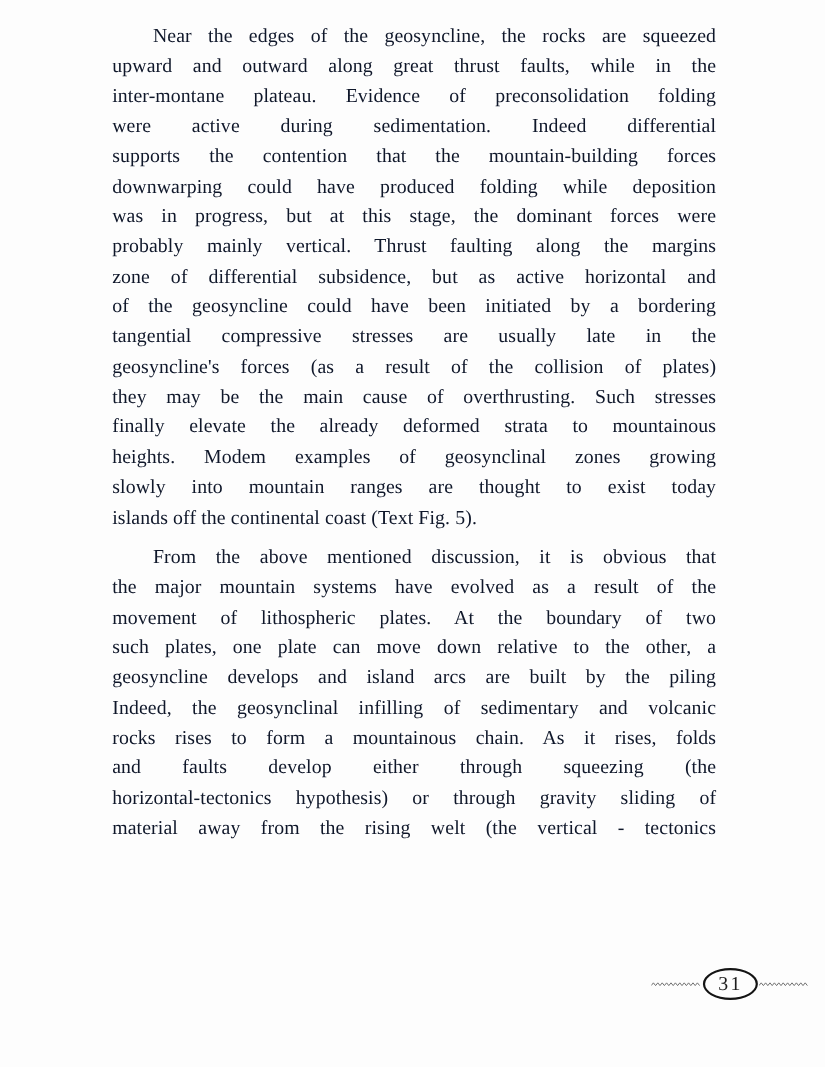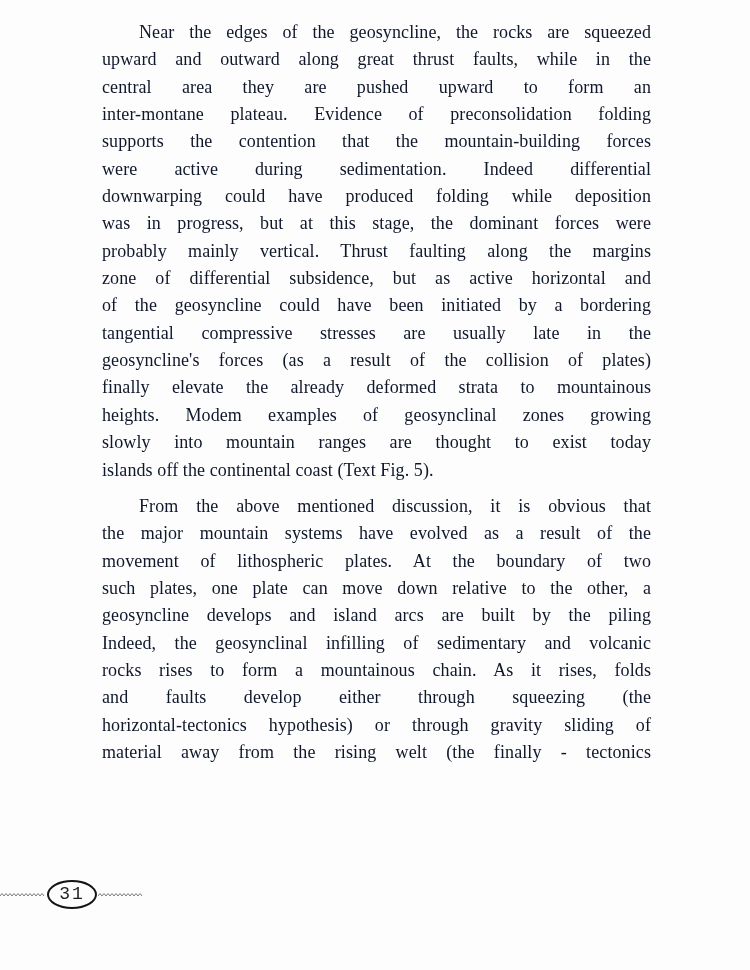--- a/index.html
+++ b/index.html
@@ -40,23 +40,22 @@
   }
   .line.left {
     text-align-last: left;
   }
   .footer {
     position: absolute;
     top: 880px;
     left: 0;
     width: 744px;
     display: flex;
-    justify-content: flex-start;
+    justify-content: flex-end;
     align-items: center;
-    font-family: Liberation Mono, monospace;
   }
   .footer-inner {
     display: flex;
     align-items: center;
     margin-right: 8px; 
   }
   .ornament {
     display: flex;
     align-items: center;
     height: 10px;
@@ -82,47 +81,47 @@
 </style>
 </head>
 <body>
 
 <div class="page">
 
   <div class="text-block">
       <div class="para">
         <div class="line indent">Near the edges of the geosyncline, the rocks are squeezed</div>
         <div class="line">upward and outward along great thrust faults, while in the</div>
-        <div class="line">central area they are pushed upward to form an</div>
         <div class="line">inter-montane plateau. Evidence of preconsolidation folding</div>
+        <div class="line">were active during sedimentation. Indeed differential</div>
         <div class="line">supports the contention that the mountain-building forces</div>
-        <div class="line">were active during sedimentation. Indeed differential</div>
         <div class="line">downwarping could have produced folding while deposition</div>
         <div class="line">was in progress, but at this stage, the dominant forces were</div>
         <div class="line">probably mainly vertical. Thrust faulting along the margins</div>
         <div class="line">zone of differential subsidence, but as active horizontal and</div>
         <div class="line">of the geosyncline could have been initiated by a bordering</div>
         <div class="line">tangential compressive stresses are usually late in the</div>
         <div class="line">geosyncline's forces (as a result of the collision of plates)</div>
+        <div class="line">they may be the main cause of overthrusting. Such stresses</div>
         <div class="line">finally elevate the already deformed strata to mountainous</div>
         <div class="line">heights. Modem examples of geosynclinal zones growing</div>
         <div class="line">slowly into mountain ranges are thought to exist today</div>
         <div class="line left">islands off the continental coast (Text Fig. 5).</div>
       </div>
       <div class="para">
         <div class="line indent">From the above mentioned discussion, it is obvious that</div>
         <div class="line">the major mountain systems have evolved as a result of the</div>
         <div class="line">movement of lithospheric plates. At the boundary of two</div>
         <div class="line">such plates, one plate can move down relative to the other, a</div>
         <div class="line">geosyncline develops and island arcs are built by the piling</div>
         <div class="line">Indeed, the geosynclinal infilling of sedimentary and volcanic</div>
         <div class="line">rocks rises to form a mountainous chain. As it rises, folds</div>
         <div class="line">and faults develop either through squeezing (the</div>
         <div class="line">horizontal-tectonics hypothesis) or through gravity sliding of</div>
-        <div class="line">material away from the rising welt (the finally - tectonics</div>
+        <div class="line">material away from the rising welt (the vertical - tectonics</div>
       </div>
     </div>
 
   <div class="footer">
     <div class="footer-inner">
       <span class="ornament">
         <svg width="46" height="10" viewBox="0 0 46 10">
           <path d="M0,6 l2,-2.5 l2,2.5 l2,-2.5 l2,2.5 l2,-2.5 l2,2.5 l2,-2.5 l2,2.5 l2,-2.5 l2,2.5 l2,-2.5 l2,2.5 l2,-2.5 l2,2.5 l2,-2.5 l2,2.5 l2,-2.5 l2,2.5 l2,-2.5 l2,2.5 l2,-2.5 l2,2.5" fill="none" stroke="#6e6e6e" stroke-width="0.9"></path>
         </svg>
       </span>

